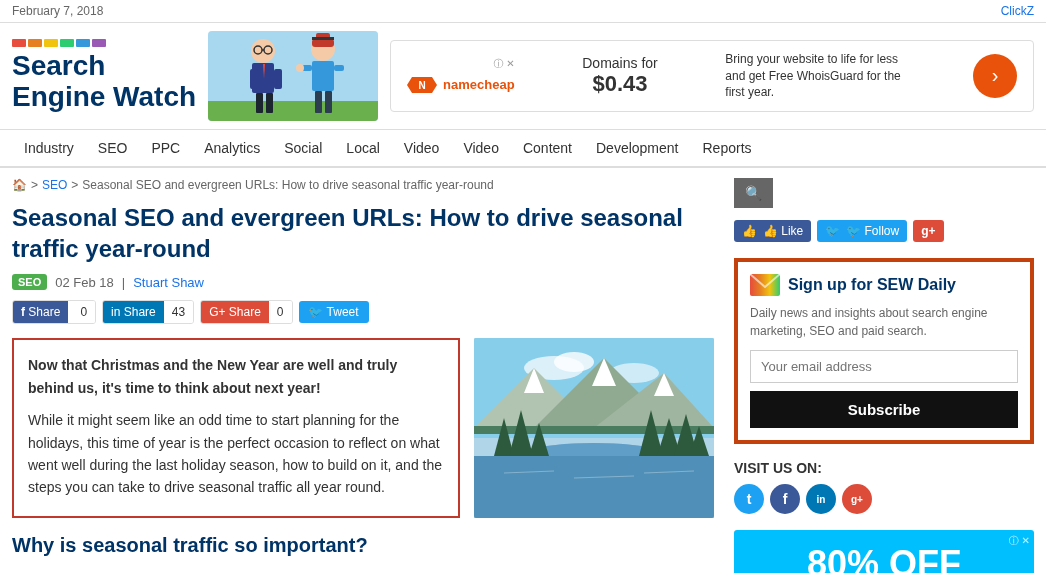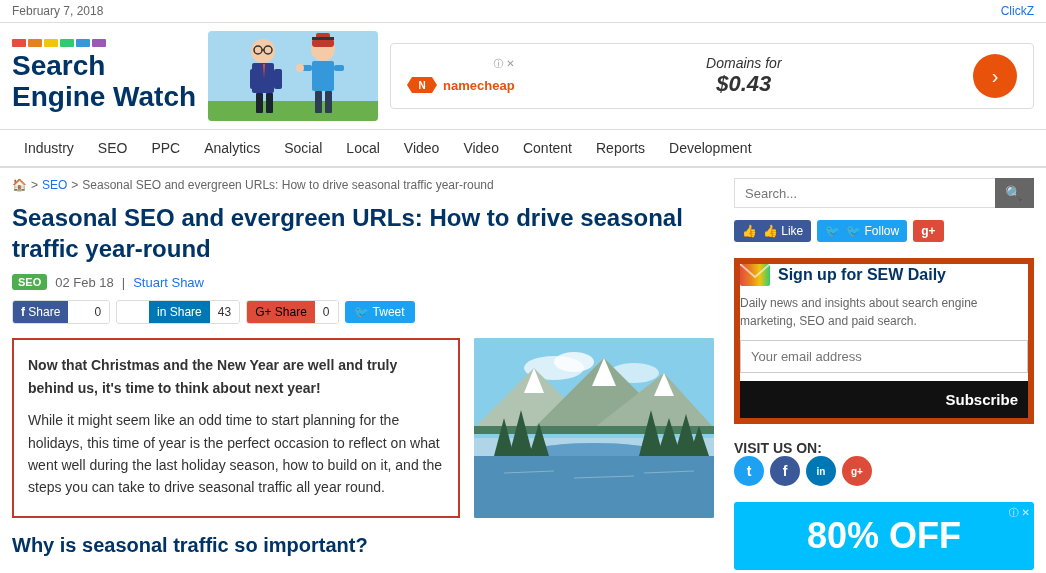--- a/index.html
+++ b/index.html
@@ -159,21 +159,21 @@
     
     .social-buttons {
       display: flex;
       align-items: center;
       gap: 6px;
       margin-bottom: 14px;
     }
     .btn-fb {
       display: flex;
       align-items: flex-end;
-      gap: 18px;
+      gap: 4px;
       border: 1px solid #ddd;
       border-radius: 3px;
       overflow: hidden;
       font-size: 12px;
     }
     .btn-fb-main {
       background: #3b5998;
       color: white;
       padding: 4px 8px;
       font-size: 12px;
@@ -190,39 +190,38 @@
       border: 1px solid #ddd;
       border-radius: 3px;
       overflow: hidden;
       font-size: 12px;
     }
     .btn-in-main {
       background: #0077b5;
       color: white;
       padding: 4px 8px;
       font-size: 12px;
-      margin-left: 32px;
     }
     .btn-in-count {
       padding: 4px 8px;
       color: #333;
       background: #fff;
     }
     .btn-gplus {
       display: flex;
       align-items: center;
       gap: 0;
       border: 1px solid #ddd;
       border-radius: 3px;
       overflow: hidden;
       font-size: 12px;
     }
     .btn-gplus-main {
       background: #dd4b39;
-      color: #000000;
+      color: #ffffff;
       padding: 4px 8px;
       font-size: 12px;
     }
     .btn-gplus-count {
       padding: 4px 8px;
       color: #333;
       background: #fff;
     }
     .btn-tweet {
       background: #1da1f2;
@@ -335,22 +334,22 @@
       color: white;
       padding: 4px 8px;
       border-radius: 3px;
       font-size: 12px;
       cursor: pointer;
       font-weight: bold;
     }
 
     
     .newsletter-box {
-      border: 6px solid #c2410c;
-      padding: 0;
+      border: 4px solid #c2410c;
+      padding: 12px;
       margin-bottom: 16px;
     }
     .newsletter-box h3 {
       font-size: 16px;
       font-weight: bold;
       color: #003366;
       margin-bottom: 8px;
       display: flex;
       align-items: center;
       gap: 8px;
@@ -372,32 +371,31 @@
     }
     .newsletter-box button {
       width: 100%;
       background: #111;
       color: white;
       border: none;
       padding: 10px;
       font-size: 15px;
       font-weight: bold;
       cursor: pointer;
-      text-align: right;
     }
 
     
     .visit-us {
       margin-bottom: 16px;
     }
     .visit-us h4 {
       font-size: 14px;
       font-weight: bold;
       color: #333;
-      margin-bottom: 0;
+      margin-bottom: 8px;
     }
     .social-icons {
       display: flex;
       gap: 6px;
     }
     .social-icon-btn {
       width: 30px;
       height: 30px;
       border-radius: 50%;
       display: flex;
@@ -491,40 +489,41 @@
       <div style="font-size:10px;color:#999;align-self:flex-end;">ⓘ ✕</div>
 
       <div style="display:flex;align-items:center;gap:6px;">
         <svg width="30" height="20" viewBox="0 0 30 20">
           <polygon points="5,2 25,2 30,10 25,18 5,18 0,10" fill="#e8520a"></polygon>
           <text x="15" y="14" font-size="10" text-anchor="middle" fill="white" font-weight="bold">N</text>
         </svg>
         <span style="font-size:13px;color:#e8520a;font-weight:bold;">namecheap</span>
       </div>
     </div>
-    <div style="text-align:center;font-style:italic;">
+    <div style="text-align:center;">
       <div style="font-size:14px;color:#333;">Domains for</div>
       <div style="font-size:22px;font-weight:bold;color:#333;">$0.43</div>
     </div>
+    <div style="font-size:12px;color:#333;line-height:1.4;max-width:180px;">Bring your website to life for less and get Free WhoisGuard for the first year.</div>
     <div class="ad-cta">›</div>
   </div>
 </div>
 
 <nav class="nav">
   <a class="nav-item" href="#">Industry</a>
   <a class="nav-item" href="#">SEO</a>
   <a class="nav-item" href="#">PPC</a>
   <a class="nav-item" href="#">Analytics</a>
   <a class="nav-item" href="#">Social</a>
   <a class="nav-item" href="#">Local</a>
   <a class="nav-item" href="#">Video</a>
   <a class="nav-item" href="#">Video</a>
   <a class="nav-item" href="#">Content</a>
+  <a class="nav-item" href="#">Development</a>
   <a class="nav-item" href="#">Reports</a>
-  <a class="nav-item" href="#">Development</a>
 </nav>
 
 <div class="main-layout">
 
   <div class="content-area">
 
     <div class="breadcrumb">
       <span>🏠</span>
       <span>&gt;</span>
       <a href="#">SEO</a>
@@ -611,21 +610,20 @@
         </svg>
       </div>
     </div>
 
     <h2 class="section-heading">Why is seasonal traffic so important?</h2>
   </div>
 
   <div class="sidebar">
 
     <div class="sidebar-search">
-      <input type="text" placeholder="Search..." style="">
       <button>🔍</button>
     </div>
 
     <div class="social-follow">
       <div class="btn-like">
         👍 <span style="margin-left:2px;">👍 Like</span>
       </div>
       <div class="btn-follow">
         🐦 <span style="margin-left:2px;">🐦 Follow</span>
       </div>

